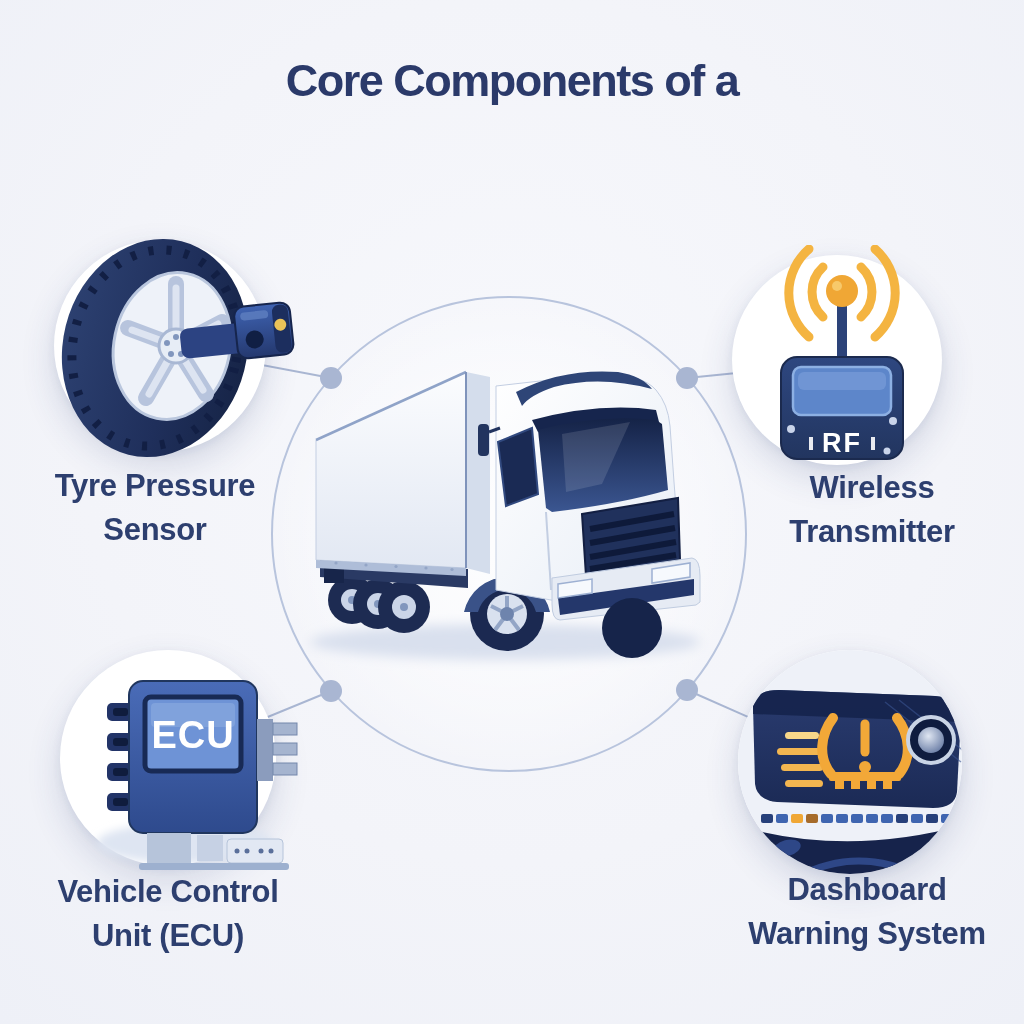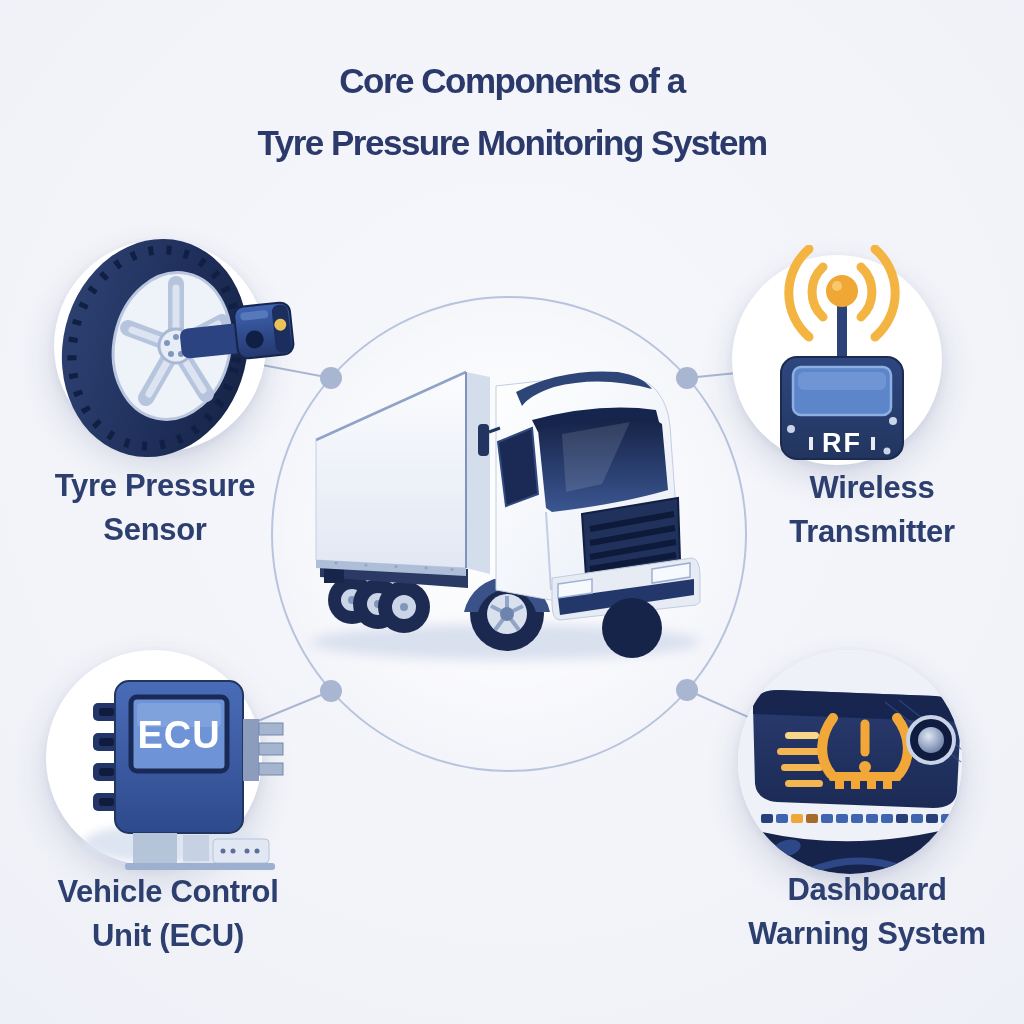--- a/index.html
+++ b/index.html
@@ -4,21 +4,21 @@
 <style>
   html,body{margin:0;padding:0;}
   body{
     width:1024px;height:1024px;position:relative;overflow:hidden;
     background:radial-gradient(circle at 50% 42%, #f7f8fc 0%, #f3f4f9 55%, #eef0f7 100%);
     font-family:"Liberation Sans", sans-serif;
   }
   .abs{position:absolute;}
   #title{
     left:0;top:50px;width:1024px;text-align:center;
-    color:#2b3a6a;font-weight:bold;font-size:35px;line-height:62px;letter-spacing:-1.5px;
+    color:#2b3a6a;font-weight:bold;font-size:45px;line-height:62px;letter-spacing:-1.5px;
   }
   .component{position:absolute;}
   .halo{
     position:absolute;background:#ffffff;border-radius:50%;
     box-shadow:0 14px 34px rgba(44,62,118,0.16), 0 3px 10px rgba(44,62,118,0.08);
   }
   .icon-svg{position:absolute;left:0;top:0;}
   .label{
     position:absolute;width:340px;text-align:center;
     color:#2d3f6f;font-weight:bold;font-size:31px;line-height:44px;letter-spacing:-0.3px;
@@ -46,21 +46,20 @@
   <g fill="#a9b6d2">
     <circle cx="331" cy="378" r="11"></circle>
     <circle cx="687" cy="378" r="11"></circle>
     <circle cx="331" cy="691" r="11"></circle>
     <circle cx="687" cy="690" r="11"></circle>
   </g>
 </svg>
 
 <div id="title" class="abs">
   <div>Core Components of a</div>
-  <div>Tyre Pressure Monitoring System</div>
 </div>
 
 <svg class="abs" width="410" height="310" viewBox="0 0 410 310" style="left:300px;top:362px;">
   <defs>
     <linearGradient id="gTrail" x1="0" y1="0" x2="0" y2="1">
       <stop offset="0%" stop-color="#fbfcfe"></stop>
         <stop offset="100%" stop-color="#e2e8f3"></stop>
     </linearGradient>
     <linearGradient id="gCab" x1="0" y1="0" x2="1" y2="1">
       <stop offset="0%" stop-color="#ffffff"></stop>
@@ -231,21 +230,21 @@
         <circle cx="176" cy="176" r="4"></circle>
         <circle cx="170" cy="206" r="3.5"></circle>
     </g>
   </svg>
 </div>
 <div class="label" style="left:702px;top:466px;">
   <div>Wireless</div>
   <div>Transmitter</div>
 </div>
 
-<div class="component" style="left:41px;top:645px;width:250px;height:250px;">
+<div class="component" style="left:55px;top:645px;width:250px;height:250px;">
   <div class="halo" style="left:5px;top:5px;width:216px;height:216px;"></div>
   <svg class="icon-svg" width="250" height="250" viewBox="0 0 250 250">
     <defs>
       <linearGradient id="gEcu" x1="0" y1="0" x2="0" y2="1">
         <stop offset="0%" stop-color="#4a6cb8"></stop>
           <stop offset="100%" stop-color="#2e4a8d"></stop>
       </linearGradient>
       <filter id="soft2" x="-40%" y="-40%" width="180%" height="180%">
           <feGaussianBlur stdDeviation="4"></feGaussianBlur>
         </filter>

